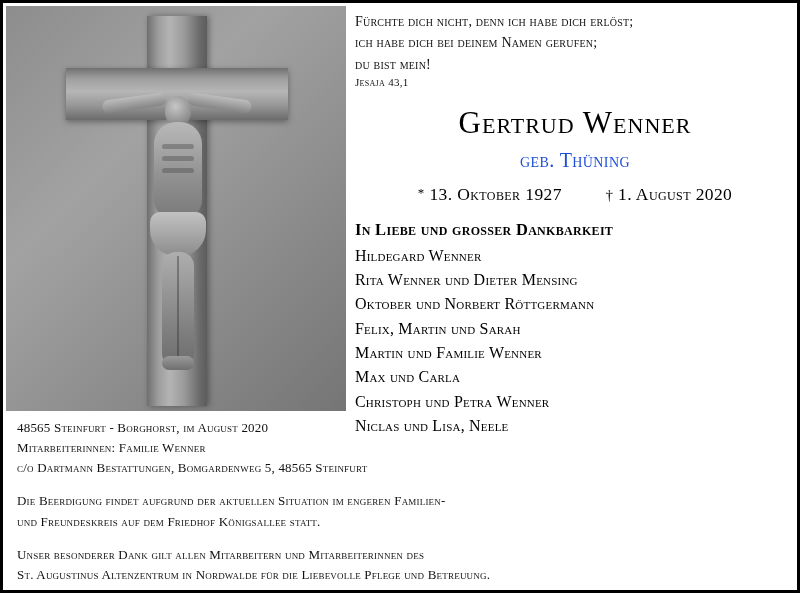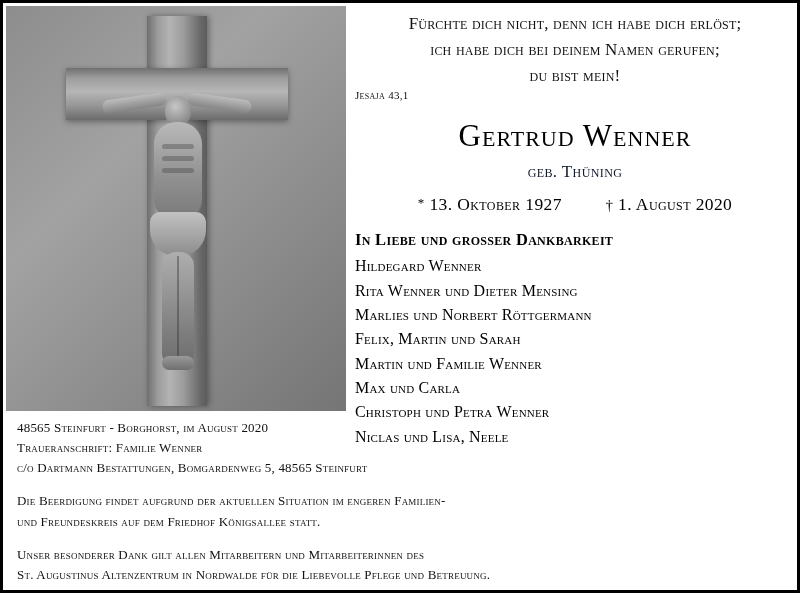--- a/index.html
+++ b/index.html
@@ -120,50 +120,49 @@
   }
 
   
   .right-col {
     position: absolute;
     left: 352px;
     top: 8px;
     width: 440px;
   }
   .verse {
-    font-size: 17px;
+    font-size: 14px;
     line-height: 1.52;
     color: #111;
     font-variant: small-caps;
     letter-spacing: .2px;
-    text-align: center;
   }
   .verse-ref {
     font-size: 11px;
     font-variant: small-caps;
     color: #111;
     margin-top: 1px;
     letter-spacing: .3px;
   }
   .name {
     margin-top: 17px;
     text-align: center;
     font-size: 31px;
     font-variant: small-caps;
     letter-spacing: 1px;
     color: #000;
     white-space: nowrap;
   }
   .maiden {
     margin-top: 8px;
     text-align: center;
-    font-size: 17px;
+    font-size: 20px;
     font-variant: small-caps;
     letter-spacing: .4px;
-    color: #0f172a;
+    color: #1d4ed8;
   }
   .dates {
     margin-top: 12px;
     text-align: center;
     font-size: 17.5px;
     font-variant: small-caps;
     letter-spacing: .4px;
     color: #000;
   }
   .dates .sep { display: inline-block; width: 34px; }
@@ -248,33 +247,33 @@
       <span class="sep"></span>
       <span class="cross">†</span>
       <span>1. August 2020</span>
     </div>
 
     <div class="thanks-head">In Liebe und grosser Dankbarkeit</div>
 
     <div class="family-list">
       <div>Hildegard Wenner</div>
       <div>Rita Wenner und Dieter Mensing</div>
-      <div>Marlies und Norbert Röttgermann</div>
+      <div>Oktober und Norbert Röttgermann</div>
       <div>Felix, Martin und Sarah</div>
       <div>Martin und Familie Wenner</div>
       <div>Max und Carla</div>
       <div>Christoph und Petra Wenner</div>
       <div>Niclas und Lisa, Neele</div>
     </div>
   </div>
 
   <div class="bottom">
     <div>
       <p>48565 Steinfurt - Borghorst, im August 2020</p>
-      <p>Traueranschrift: Familie Wenner</p>
+      <p>Mitarbeiterinnen: Familie Wenner</p>
       <p>c/o Dartmann Bestattungen, Bomgardenweg 5, 48565 Steinfurt</p>
     </div>
     <div class="gap"></div>
     <div>
       <p>Die Beerdigung findet aufgrund der aktuellen Situation im engeren Familien-</p>
       <p>und Freundeskreis auf dem Friedhof Königsallee statt.</p>
     </div>
     <div class="gap"></div>
     <div>
       <p>Unser besonderer Dank gilt allen Mitarbeitern und Mitarbeiterinnen des</p>

